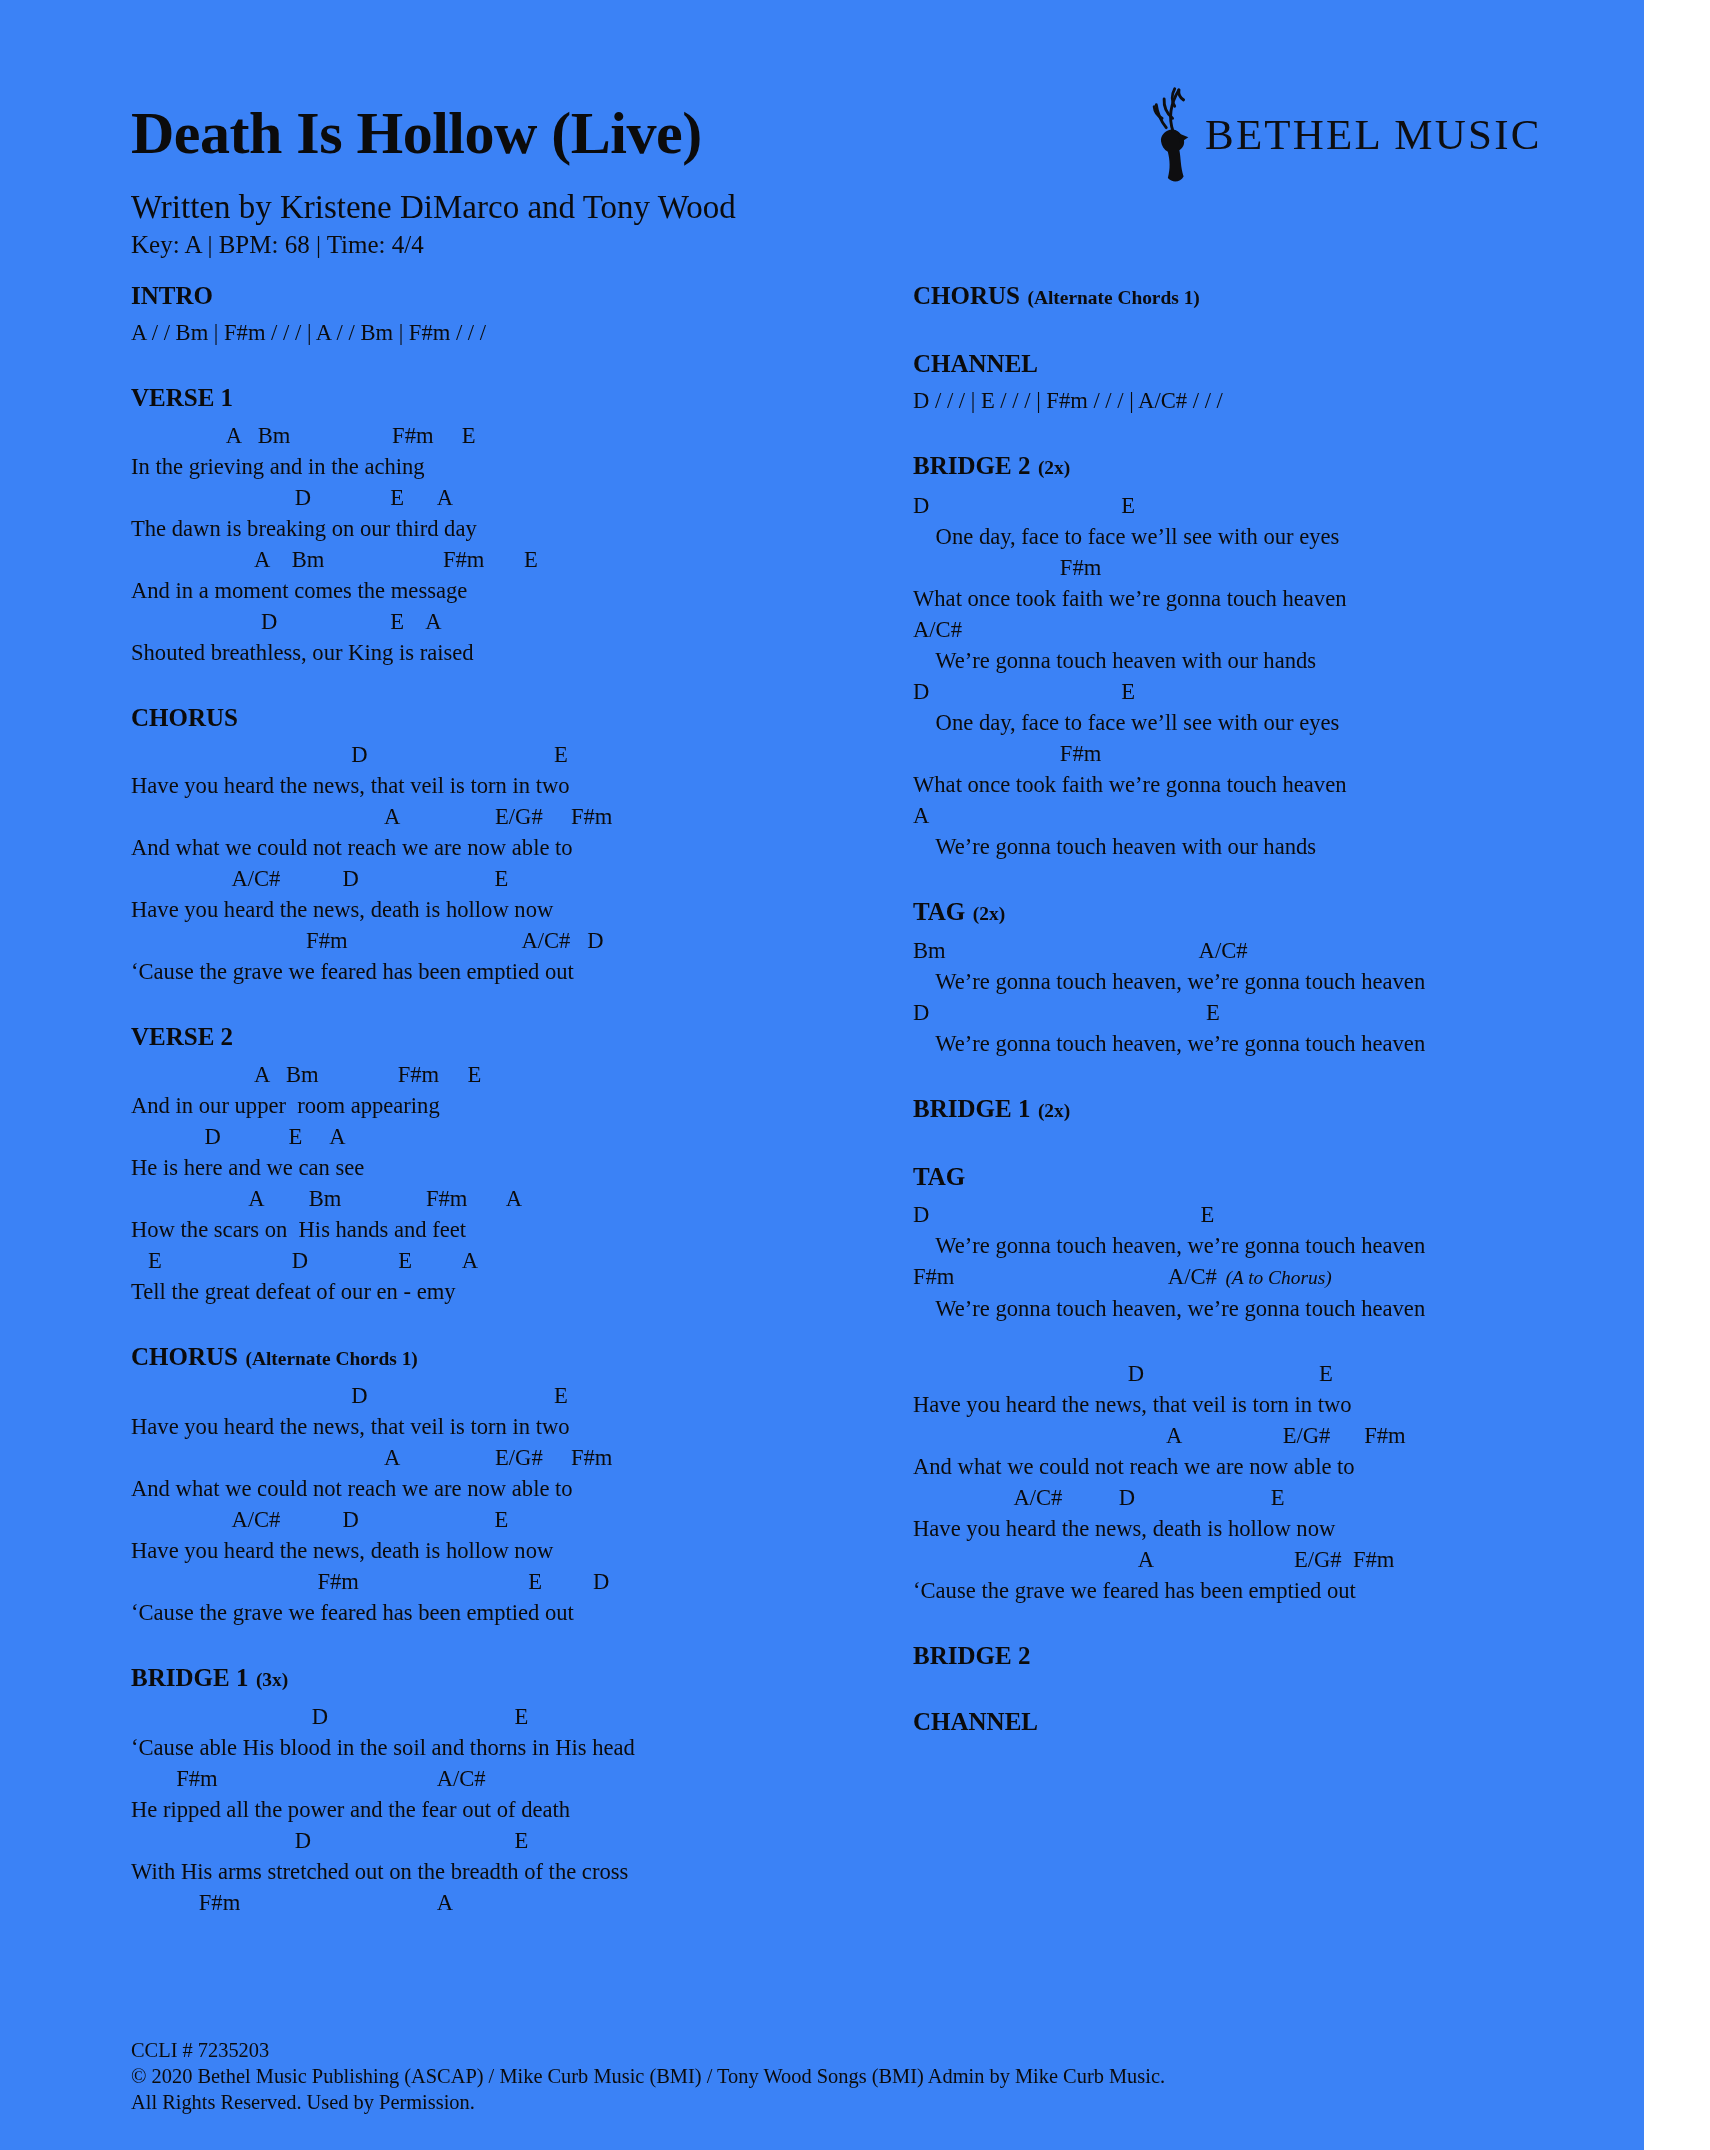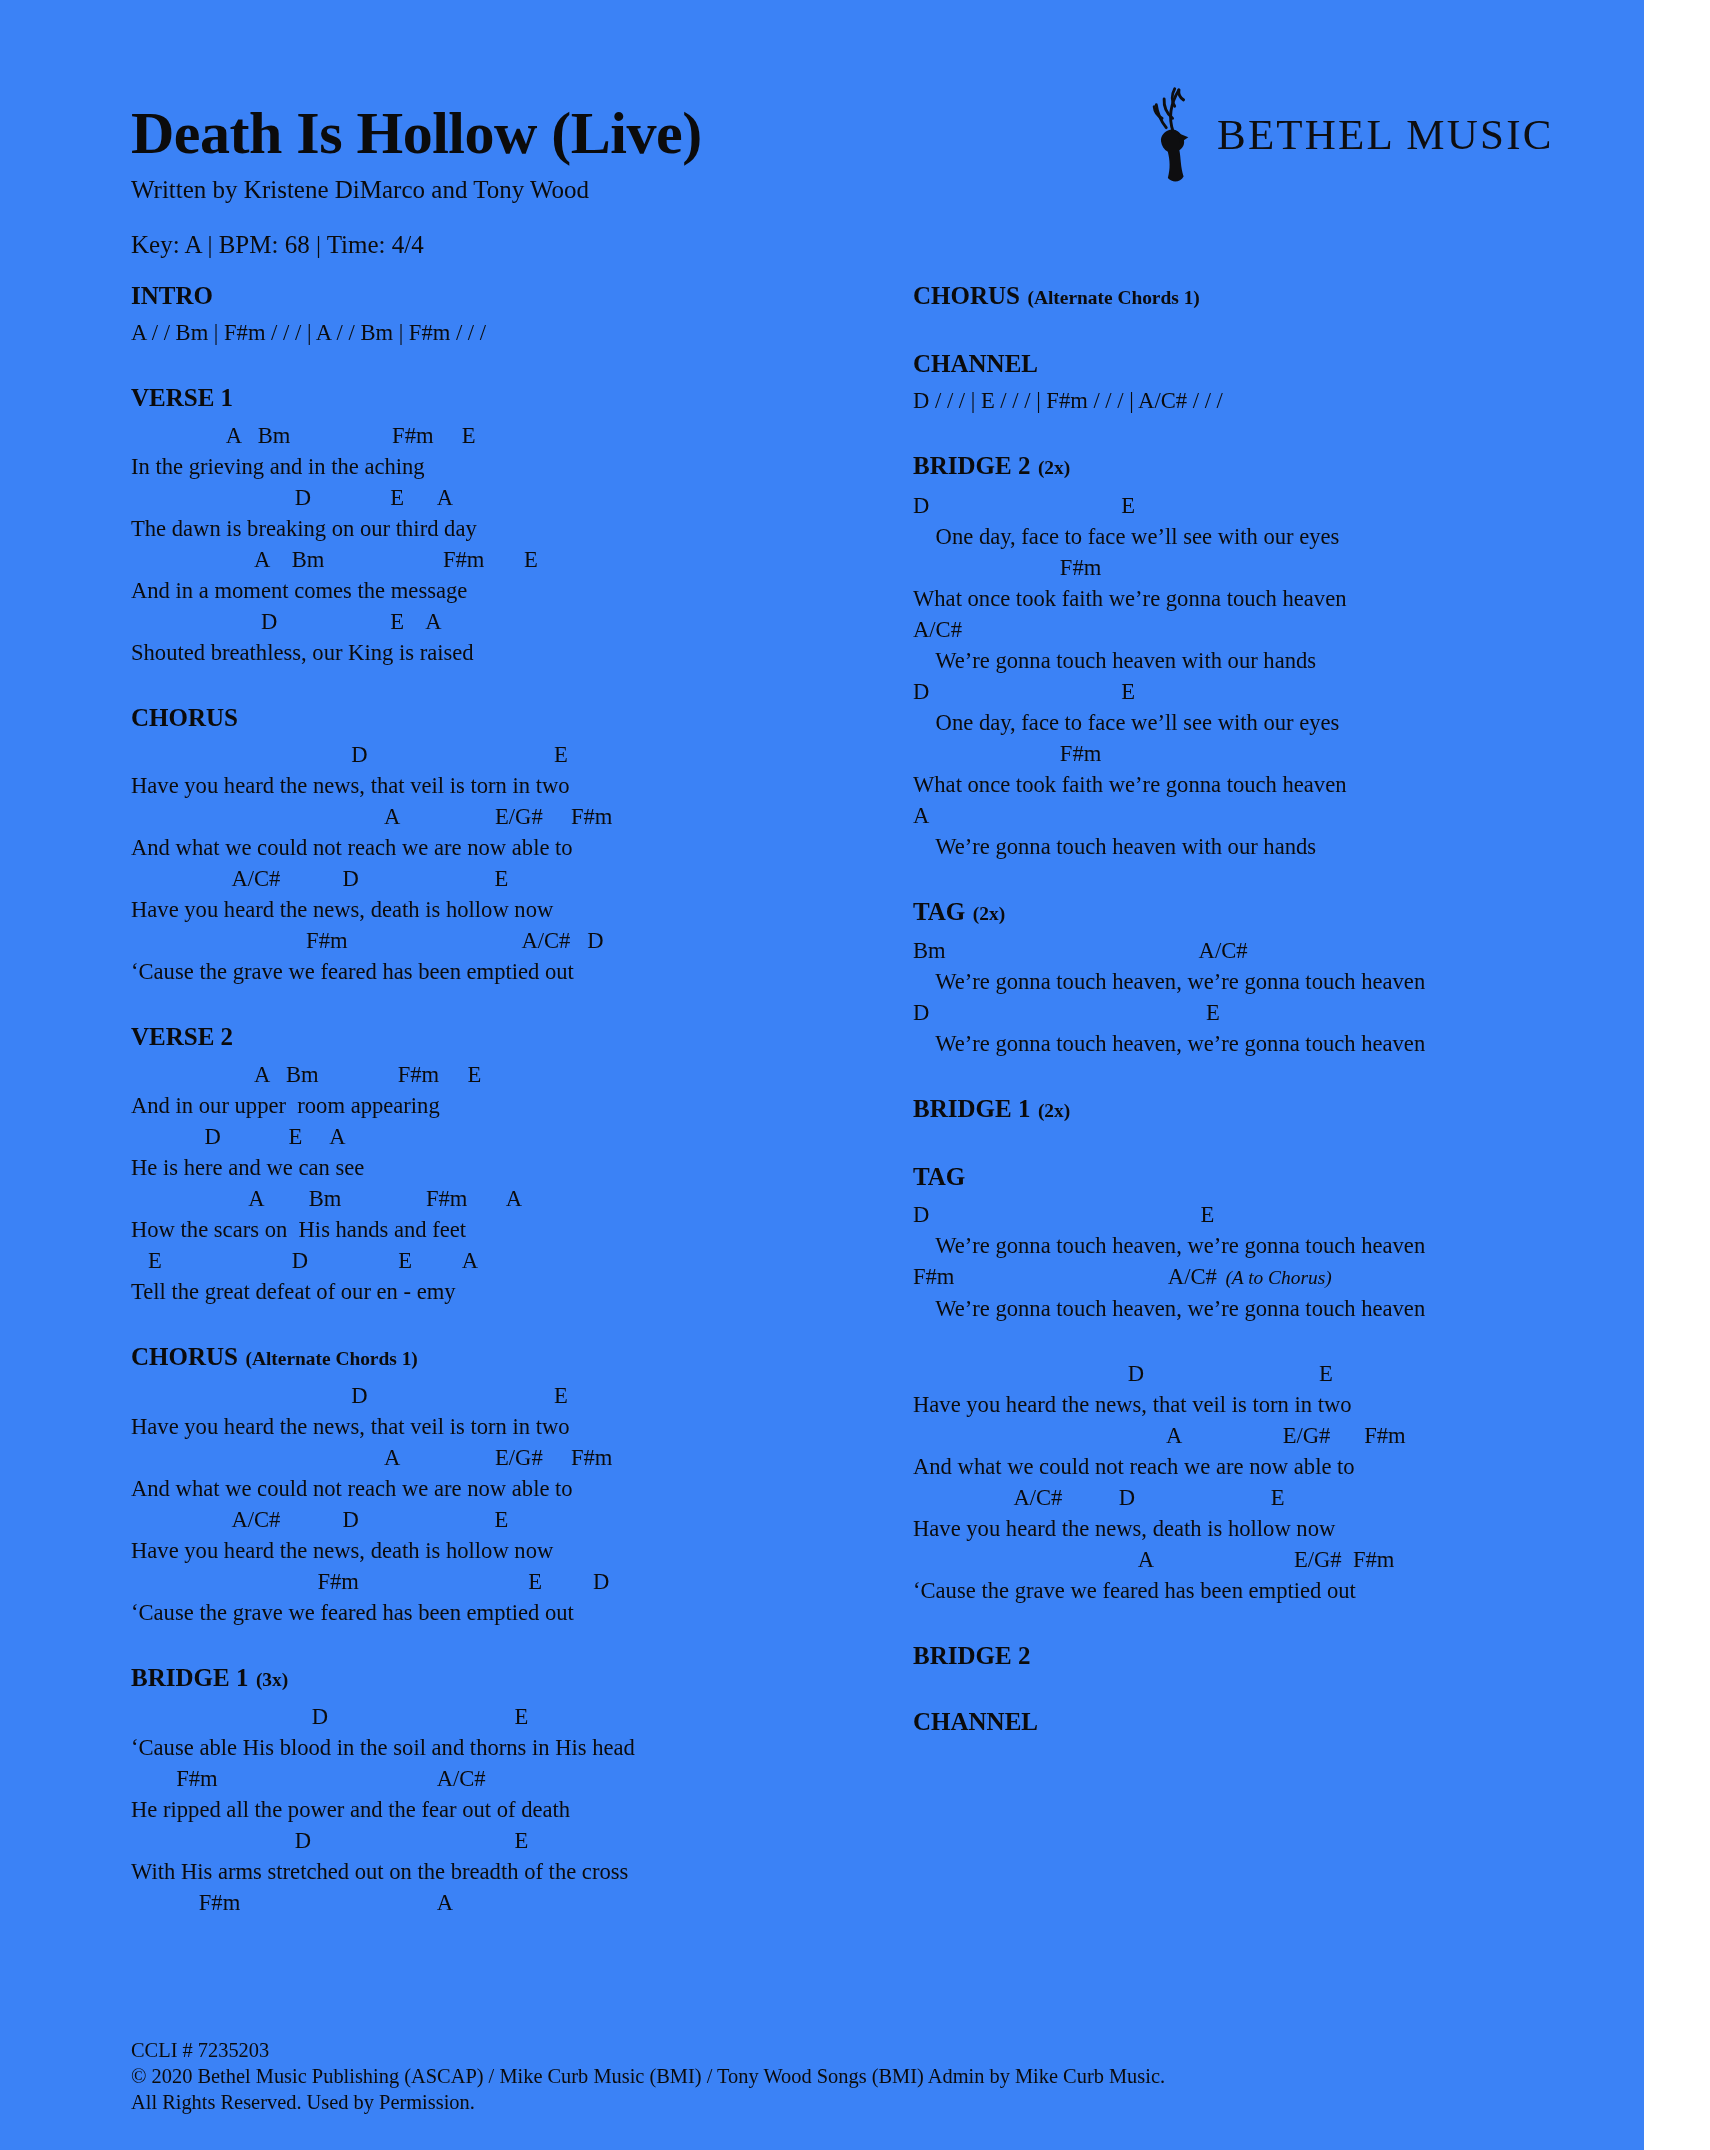--- a/index.html
+++ b/index.html
@@ -1,23 +1,23 @@
 <!DOCTYPE html>
 <html style="font-size:8.6px"><head>
 <meta charset="utf-8">
 <style>
   html,body{margin:0;padding:0;background:#ffffff;}
   .page{position:relative;width:1644px;height:2151px;background:#3b82f6;color:#0b0b0c;
         font-family:Liberation Serif, serif;overflow:hidden;}
 
   .title{position:absolute;left:131px;top:99px;font-size:60px;font-weight:700;letter-spacing:-0.5px;}
-  .byline{position:absolute;left:131px;top:176px;font-size:25px;text-align:center;}
+  .byline{position:absolute;left:131px;top:189px;font-size:33px;text-align:center;}
   .meta{position:absolute;left:131px;top:231px;font-size:25px;}
 
-  .logo{position:absolute;left:1140px;top:80px;display:flex;align-items:center;gap:14px;}
+  .logo{position:absolute;left:1140px;top:80px;display:flex;align-items:center;gap:2px;}
   .logo svg{width:63px;height:108px;display:block;}
   .logo-text{font-size:43px;letter-spacing:2.2px;font-weight:400;color:#0e0e10;white-space:nowrap;}
 
   .col{position:absolute;top:280px;}
   .col-left{left:131px;width:753px;}
   .col-right{left:913px;width:796px;}
 
   .song-section + .song-section{margin-top:34px;}
   .sec-h{margin:0 0 5.4px 0;font-size:25px;font-weight:700;line-height:32px;}
   .sec-h .sfx{font-size:19.4px;margin-left:7.5px;}

